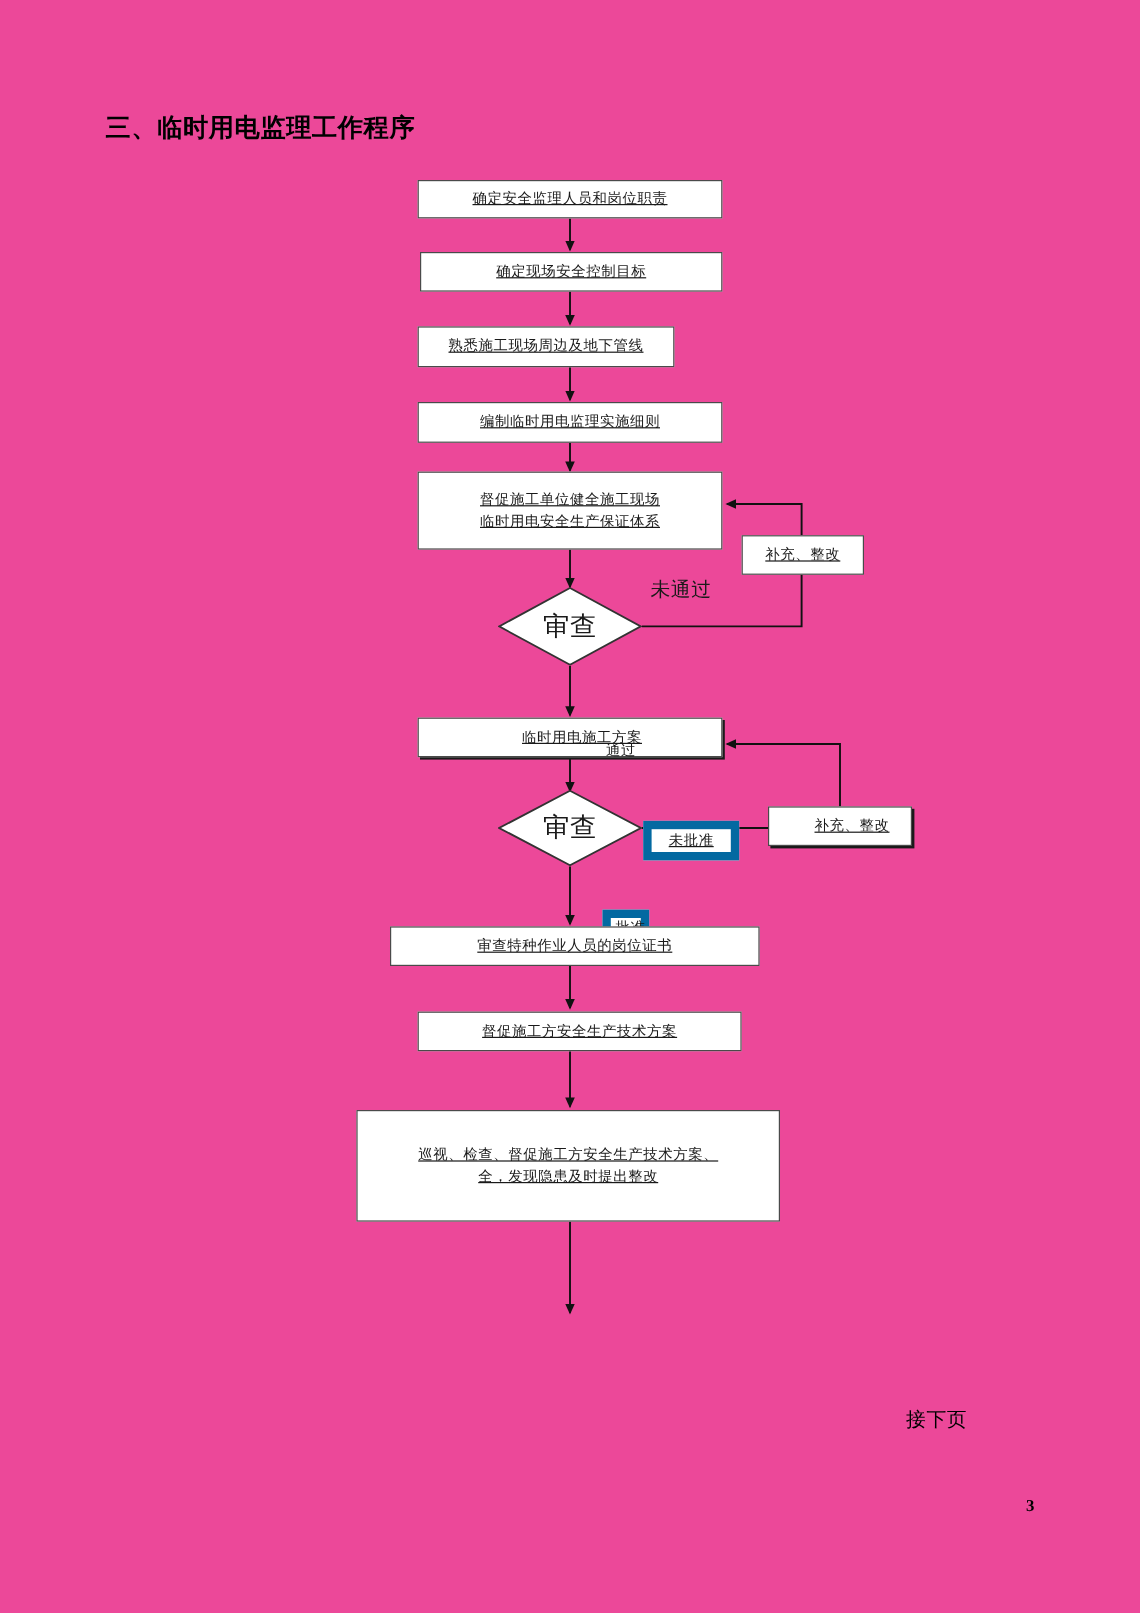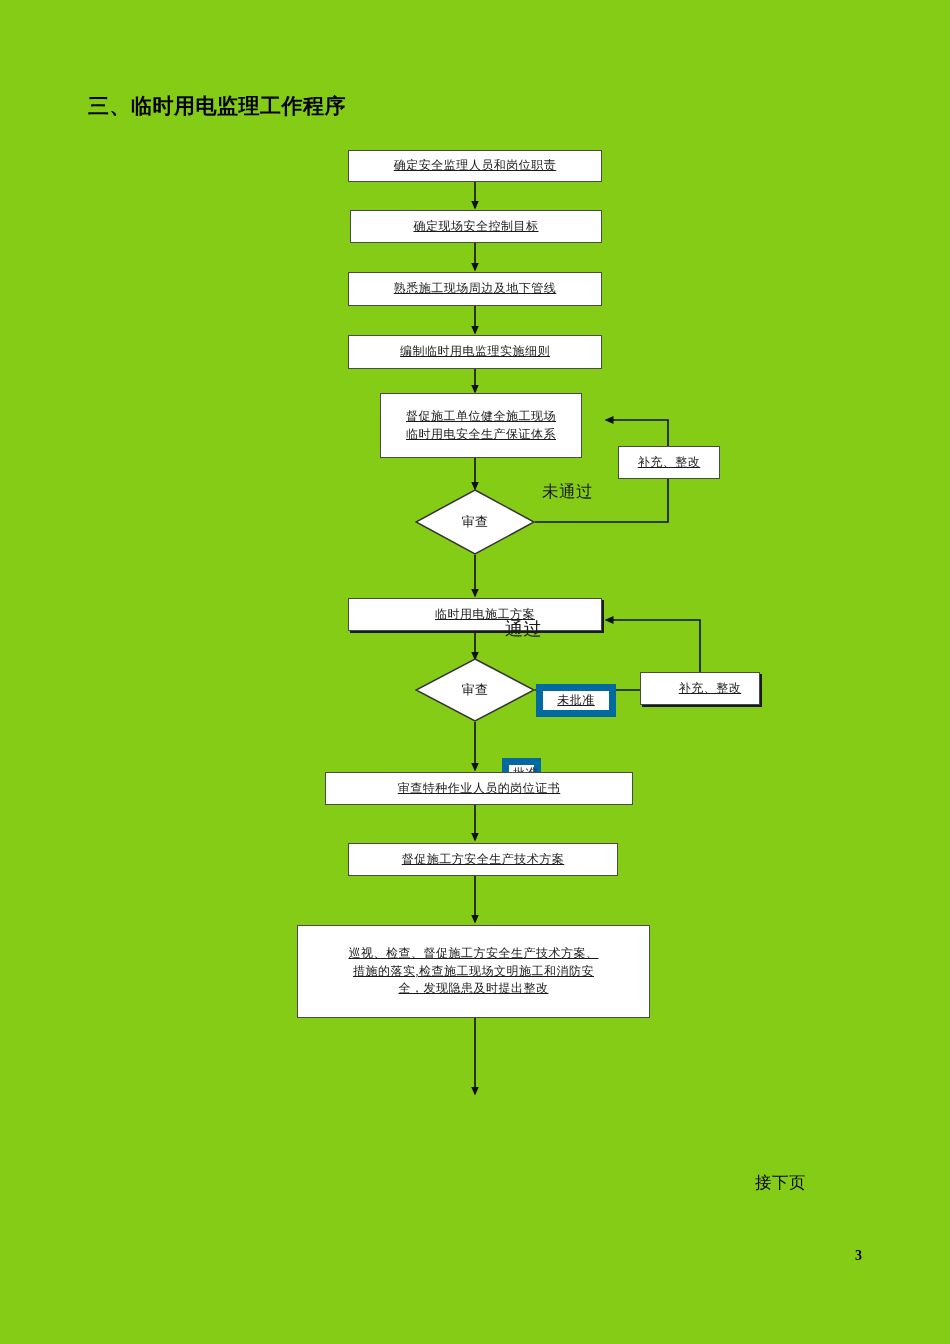--- a/index.html
+++ b/index.html
@@ -8,21 +8,21 @@
     background: #ffffff;
   }
   body {
     font-family: "Liberation Serif", "DejaVu Serif", serif;
     color: #000000;
   }
   #page {
     position: relative;
     width: 950px;
     height: 1344px;
-    background: #84cc16;
+    background: #ec4899;
     overflow: hidden;
   }
   .page-title {
     position: absolute;
     left: 88px;
     top: 92px;
     font-family: "DejaVu Sans", "Liberation Sans", sans-serif;
     font-size: 21px;
     font-weight: bold;
     letter-spacing: 0.5px;
@@ -64,21 +64,21 @@
     position: absolute;
     box-sizing: border-box;
   }
   .diamond svg { display: block; }
   .diamond .dlabel {
     position: absolute;
     left: 0; right: 0; top: 0; bottom: 0;
     display: flex;
     align-items: center;
     justify-content: center;
-    font-size: 13px;
+    font-size: 22px;
     letter-spacing: 0.5px;
     color: #1a1a1a;
     pointer-events: none;
   }
 
   
   .conn {
     position: absolute;
     left: 0; top: 0;
     width: 950px;
@@ -87,21 +87,21 @@
   }
   .edge-label {
     position: absolute;
     font-size: 16.5px;
     letter-spacing: 0.5px;
     color: #1a1a1a;
     white-space: nowrap;
   }
   .overlap-label {
     position: absolute;
-    font-size: 18px;
+    font-size: 12px;
     letter-spacing: 0.5px;
     color: #1a1a1a;
     white-space: nowrap;
     z-index: 5;
   }
   .footer-note {
     position: absolute;
     left: 755px;
     top: 1172px;
     font-size: 16.5px;
@@ -167,33 +167,33 @@
       <div>确定安全监理人员和岗位职责</div>
     </div>
   </div>
 
   <div class="node" style="left:350px; top:210px; width:252px; height:33px;">
     <div class="lines">
       <div>确定现场安全控制目标</div>
     </div>
   </div>
 
-  <div class="node" style="left:348px; top:272px; width:254px; height:34px;">
+  <div class="node" style="left:348px; top:272px; width:214px; height:34px;">
     <div class="lines">
       <div>熟悉施工现场周边及地下管线</div>
     </div>
   </div>
 
   <div class="node" style="left:348px; top:335px; width:254px; height:34px;">
     <div class="lines">
       <div>编制临时用电监理实施细则</div>
     </div>
   </div>
 
-  <div class="node" style="left:348px; top:393px; width:202px; height:65px;margin-left:32px;">
+  <div class="node" style="left:348px; top:393px; width:254px; height:65px;">
     <div class="lines">
       <div>督促施工单位健全施工现场</div>
       <div>临时用电安全生产保证体系</div>
     </div>
   </div>
 
   <div class="diamond" style="left:415px; top:489px; width:120px; height:66px;">
     <svg width="120" height="66" viewBox="0 0 120 66" xmlns="http://www.w3.org/2000/svg">
       <polygon points="60,1 119,33 60,65 1,33" fill="#ffffff" stroke="#333333" stroke-width="1.5"></polygon>
     </svg>
@@ -249,21 +249,20 @@
 
   <div class="node" style="left:348px; top:843px; width:270px; height:33px;">
     <div class="lines">
       <div>督促施工方安全生产技术方案</div>
     </div>
   </div>
 
   <div class="node" style="left:297px; top:925px; width:353px; height:93px;">
     <div class="lines">
       <div>巡视、检查、督促施工方安全生产技术方案、</div>
-      <div>措施的落实,检查施工现场文明施工和消防安</div>
       <div>全，发现隐患及时提出整改</div>
     </div>
   </div>
 
   <div class="footer-note">接下页</div>
   <div class="page-number">3</div>
 
 </div>
 
 </body></html>

